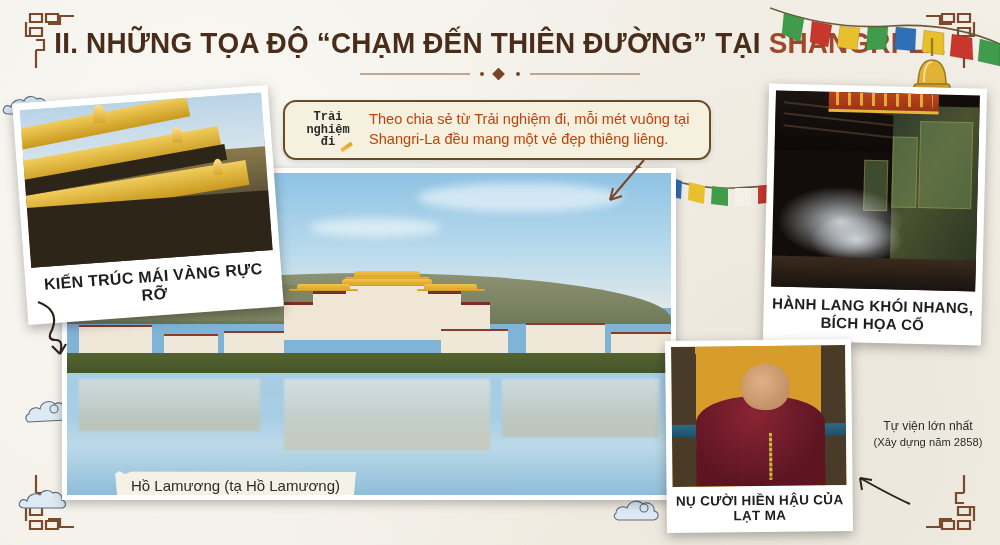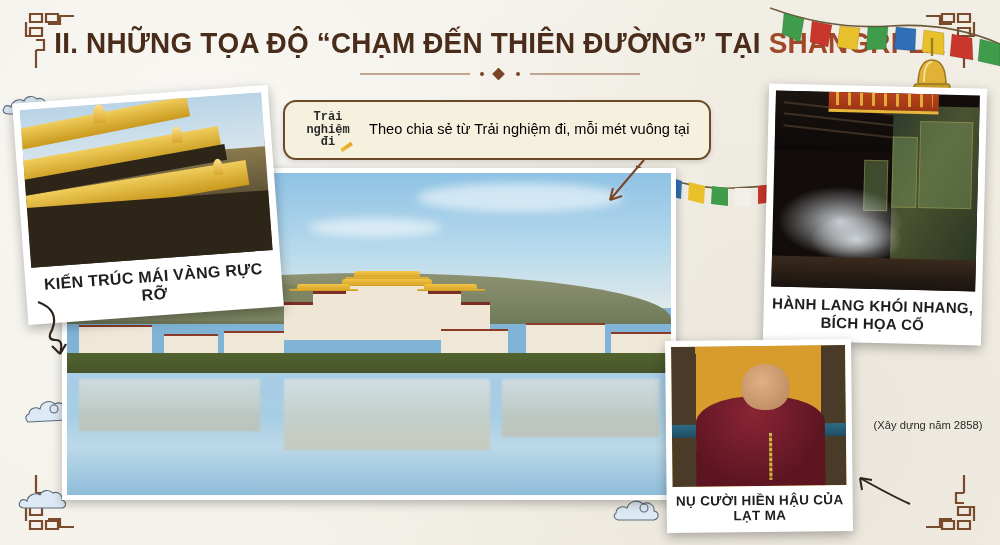--- a/index.html
+++ b/index.html
@@ -154,21 +154,21 @@
     background:#f6f0df; border:2px solid #6b4a28; border-radius:13px;
     box-shadow:0 2px 5px rgba(0,0,0,.14);
     display:flex; align-items:center; gap:10px; padding:0 12px;
   }
   .qbadge {
     flex:0 0 auto; width:62px; text-align:center; line-height:1.04;
     font-size:12px; font-weight:bold; color:#2a2a2a; position:relative;font-family:Liberation Mono, monospace;
   }
   .qbadge .pen { position:absolute; right:6px; bottom:0px; width:13px; height:4px;
     background:linear-gradient(90deg,#f1c04a,#e0a21e); transform:rotate(-34deg); border-radius:1px; }
-  .qtext { font-size:14.6px; color:#000000; line-height:1.34; }
+  .qtext { font-size:14.6px; color:#c2410c; line-height:1.34; }
   .qtail { position:absolute; left:600px; top:158px; }
 
   
   .anno {
     position:absolute; left:862px; top:418px; width:132px;
     text-align:center; color:#2b2b2b; font-size:12.2px; line-height:1.36;
   }
   .anno .sub { font-size:11.2px; }
   .arrow { position:absolute; }
   .arrow svg { display:block; }
@@ -344,20 +344,21 @@
       <div class="house" style="left:76%;top:14%;width:13%;height:54%;"></div>
       <div class="house" style="left:90%;top:30%;width:10%;height:44%;"></div>
     </div>
     <div class="trees"></div>
     <div class="water"></div>
     <div class="refl" style="left:36%;top:64%;width:34%;height:22%;background:linear-gradient(#efe6d5,#cdbd9c);"></div>
     <div class="refl" style="left:2%;top:64%;width:30%;height:16%;background:linear-gradient(#e7ddc9,#c4b696);"></div>
     <div class="refl" style="left:72%;top:64%;width:26%;height:18%;background:linear-gradient(#e7ddc9,#c4b696);"></div>
     <div class="glare"></div>
 
+    <div class="tape" style="left:48px;top:298px;">Hồ Lamương (tạ Hồ Lamương)</div>
   </div>
 
   <div class="photo p-roof">
     <div class="img roofpic">
       <div class="sky2"></div>
       <div class="eave" style="left:-6%;top:6%;width:76%;height:13%;transform:rotate(-7deg);"></div>
       <div class="eave" style="left:-4%;top:26%;width:86%;height:15%;transform:rotate(-6deg);"></div>
       <div class="eave" style="left:0%;top:48%;width:92%;height:16%;transform:rotate(-5deg);"></div>
       <div class="dark" style="left:-6%;top:38%;width:90%;height:10%;transform:rotate(-6deg);"></div>
       <div class="dark" style="left:0%;top:62%;width:100%;height:40%;"></div>
@@ -402,37 +403,39 @@
 
   <div class="quote">
     <div class="qbadge">
       <div>Trải</div>
       <div>nghiệm</div>
       <div>đi</div>
       <span class="pen"></span>
     </div>
     <div class="qtext">
       <div>Theo chia sẻ từ Trải nghiệm đi, mỗi mét vuông tại</div>
+      <div>Shangri-La đều  mang một vẻ đẹp thiêng liêng.</div>
     </div>
   </div>
   <div class="qtail arrow">
     <svg width="50" height="48" viewBox="0 0 50 48">
       <path d="M44 2 Q30 18 10 42" stroke="#7a4526" stroke-width="2" fill="none"></path>
       <path d="M10 42 L22 38 M10 42 L13 30" stroke="#7a4526" stroke-width="2" fill="none"></path>
     </svg>
   </div>
 
   <div class="arrow" style="left:30px;top:296px;">
     <svg width="50" height="72" viewBox="0 0 50 72">
       <path d="M8 6 Q30 14 22 34 Q16 44 26 44 Q34 44 30 58" stroke="#2e2118" stroke-width="2.2" fill="none"></path>
       <path d="M30 58 L22 50 M30 58 L36 48" stroke="#2e2118" stroke-width="2.2" fill="none"></path>
     </svg>
   </div>
 
   <div class="anno">
+    <div>Tự viện lớn nhất</div>
     <div class="sub">(Xây dựng năm 2858)</div>
   </div>
   <div class="arrow" style="left:848px;top:470px;">
     <svg width="66" height="40" viewBox="0 0 66 40">
       <path d="M62 34 Q44 26 12 8" stroke="#2e2118" stroke-width="2" fill="none"></path>
       <path d="M12 8 L24 10 M12 8 L14 20" stroke="#2e2118" stroke-width="2" fill="none"></path>
     </svg>
   </div>
 
 </div>

